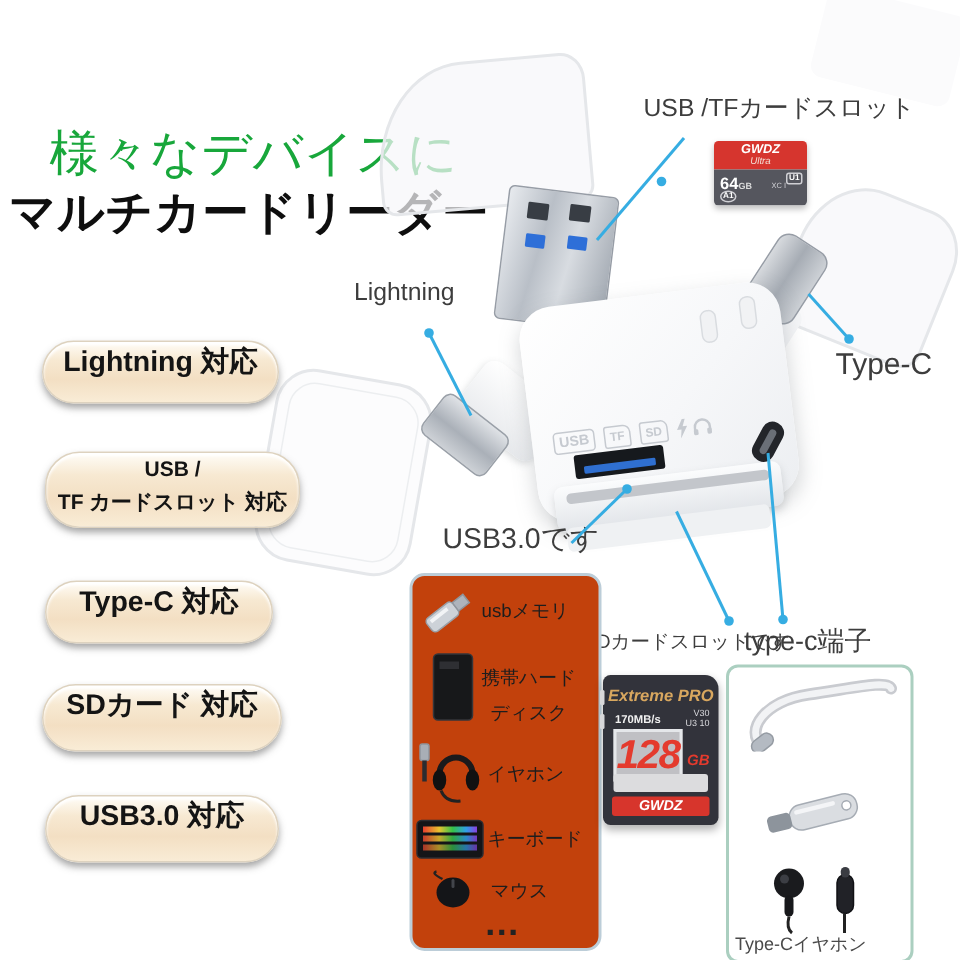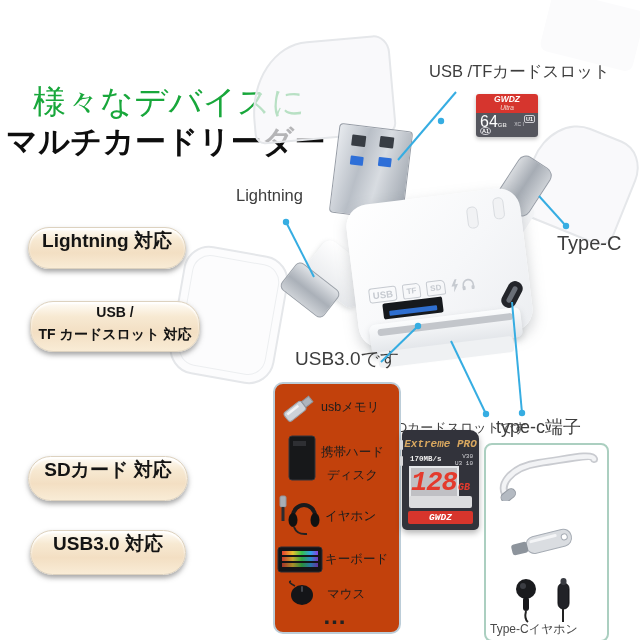--- a/index.html
+++ b/index.html
@@ -81,29 +81,29 @@
   .tc-conn{left:505px;top:158px;width:36px;height:54px;transform:rotate(33deg);
     background:linear-gradient(90deg,#d7dade 0%,#a6acb4 50%,#cdd1d6 100%);border:1px solid #979da6;border-radius:9px;}
   .tc-stem{left:489px;top:196px;width:42px;height:36px;transform:rotate(33deg);background:#f4f5f7;border-radius:8px;}
 
   
   .msd{left:476px;top:94px;width:62px;height:43px;border-radius:3px;overflow:hidden;box-shadow:0 2px 4px rgba(0,0,0,.25);}
   .msd .top{position:absolute;left:0;top:0;right:0;height:19px;background:#d6352e;color:#fff;text-align:center;}
   .msd .brand{font-size:8.5px;font-weight:700;font-style:italic;line-height:9px;display:block;margin-top:1px;}
   .msd .series{font-size:6.5px;font-style:italic;color:#f3ddd4;line-height:7px;display:block;}
   .msd .bot{position:absolute;left:0;top:19px;right:0;bottom:0;background:#55565e;color:#fff;}
-  .msd .cap{position:static;background:none;border:none;font-size:16px;font-weight:400;margin-left:4px;}
+  .msd .cap{position:static;background:none;border:none;font-size:11px;font-weight:700;margin-left:4px;}
   .msd .unit{font-size:6px;font-weight:700;color:#ddd;}
   .msd .bus{position:absolute;right:14px;top:8px;font-size:5px;color:#cfcfd4;}
   .msd .u1{position:absolute;right:3px;top:2px;font-size:5.5px;font-weight:700;border:1px solid #cfcfd4;border-radius:2px;padding:0 1px;color:#fff;}
   .msd .a1{position:absolute;left:4px;bottom:2px;font-size:5.5px;font-weight:700;border:1px solid #cfcfd4;border-radius:50%;padding:0 1px;color:#fff;}
 
   
-  .sd{left:402px;top:430px;width:77px;height:100px;background:#32333b;border-radius:5px 9px 5px 5px;
-      box-shadow:0 3px 6px rgba(0,0,0,.3);color:#fff;font-family:Liberation Mono, monospace;}
+  .sd{left:402px;top:450px;width:77px;height:100px;background:#32333b;border-radius:5px 9px 5px 5px;
+      box-shadow:0 3px 6px rgba(0,0,0,.3);color:#fff;}
   .sd .nub{position:absolute;left:-2px;top:10px;width:3px;height:10px;background:#d8d8da;border-radius:1px;}
   .sd .nub2{top:26px;}
   .sd .series{position:absolute;left:0;right:0;top:8px;text-align:center;font-size:11px;font-weight:700;font-style:italic;color:#d8a75f;}
   .sd .speed{position:absolute;left:8px;top:25px;font-size:7.5px;font-weight:700;color:#f0f0f0;}
   .sd .marks{position:absolute;right:6px;top:23px;font-size:6px;color:#d9d9dd;text-align:right;line-height:7px;}
   .sd .cap{position:absolute;left:7px;top:36px;font-size:27px;font-weight:700;font-style:italic;color:#e43a2d;letter-spacing:-1px;}
   .sd .unit{position:absolute;left:56px;top:52px;font-size:10px;font-weight:700;font-style:italic;color:#e43a2d;}
   .sd .strip{position:absolute;left:7px;top:66px;width:63px;height:12px;background:#dcdcde;border-radius:2px;}
   .sd .band{position:absolute;left:6px;top:81px;width:65px;height:13px;background:#d7352c;border-radius:2px;
             text-align:center;font-size:9.5px;font-weight:700;font-style:italic;line-height:13px;color:#fff;}
@@ -208,20 +208,23 @@
     </g>
   </svg>
 
   <div class="abs badge b1">
       <span>Lightning 対応</span>
     </div>
   <div class="abs badge b2">
     <span>USB /</span>
     <span>TF カードスロット 対応</span>
   </div>
+  <div class="abs badge b3">
+      <span>Type-C 対応</span>
+    </div>
   <div class="abs badge b4">
       <span>SDカード 対応</span>
     </div>
   <div class="abs badge b5">
       <span>USB3.0 対応</span>
     </div>
 
   <div class="abs lbox">
     <svg class="abs" style="left:6px;top:4px" width="38" height="40" viewBox="0 0 38 40">
       <g transform="rotate(-38 19 20)">

